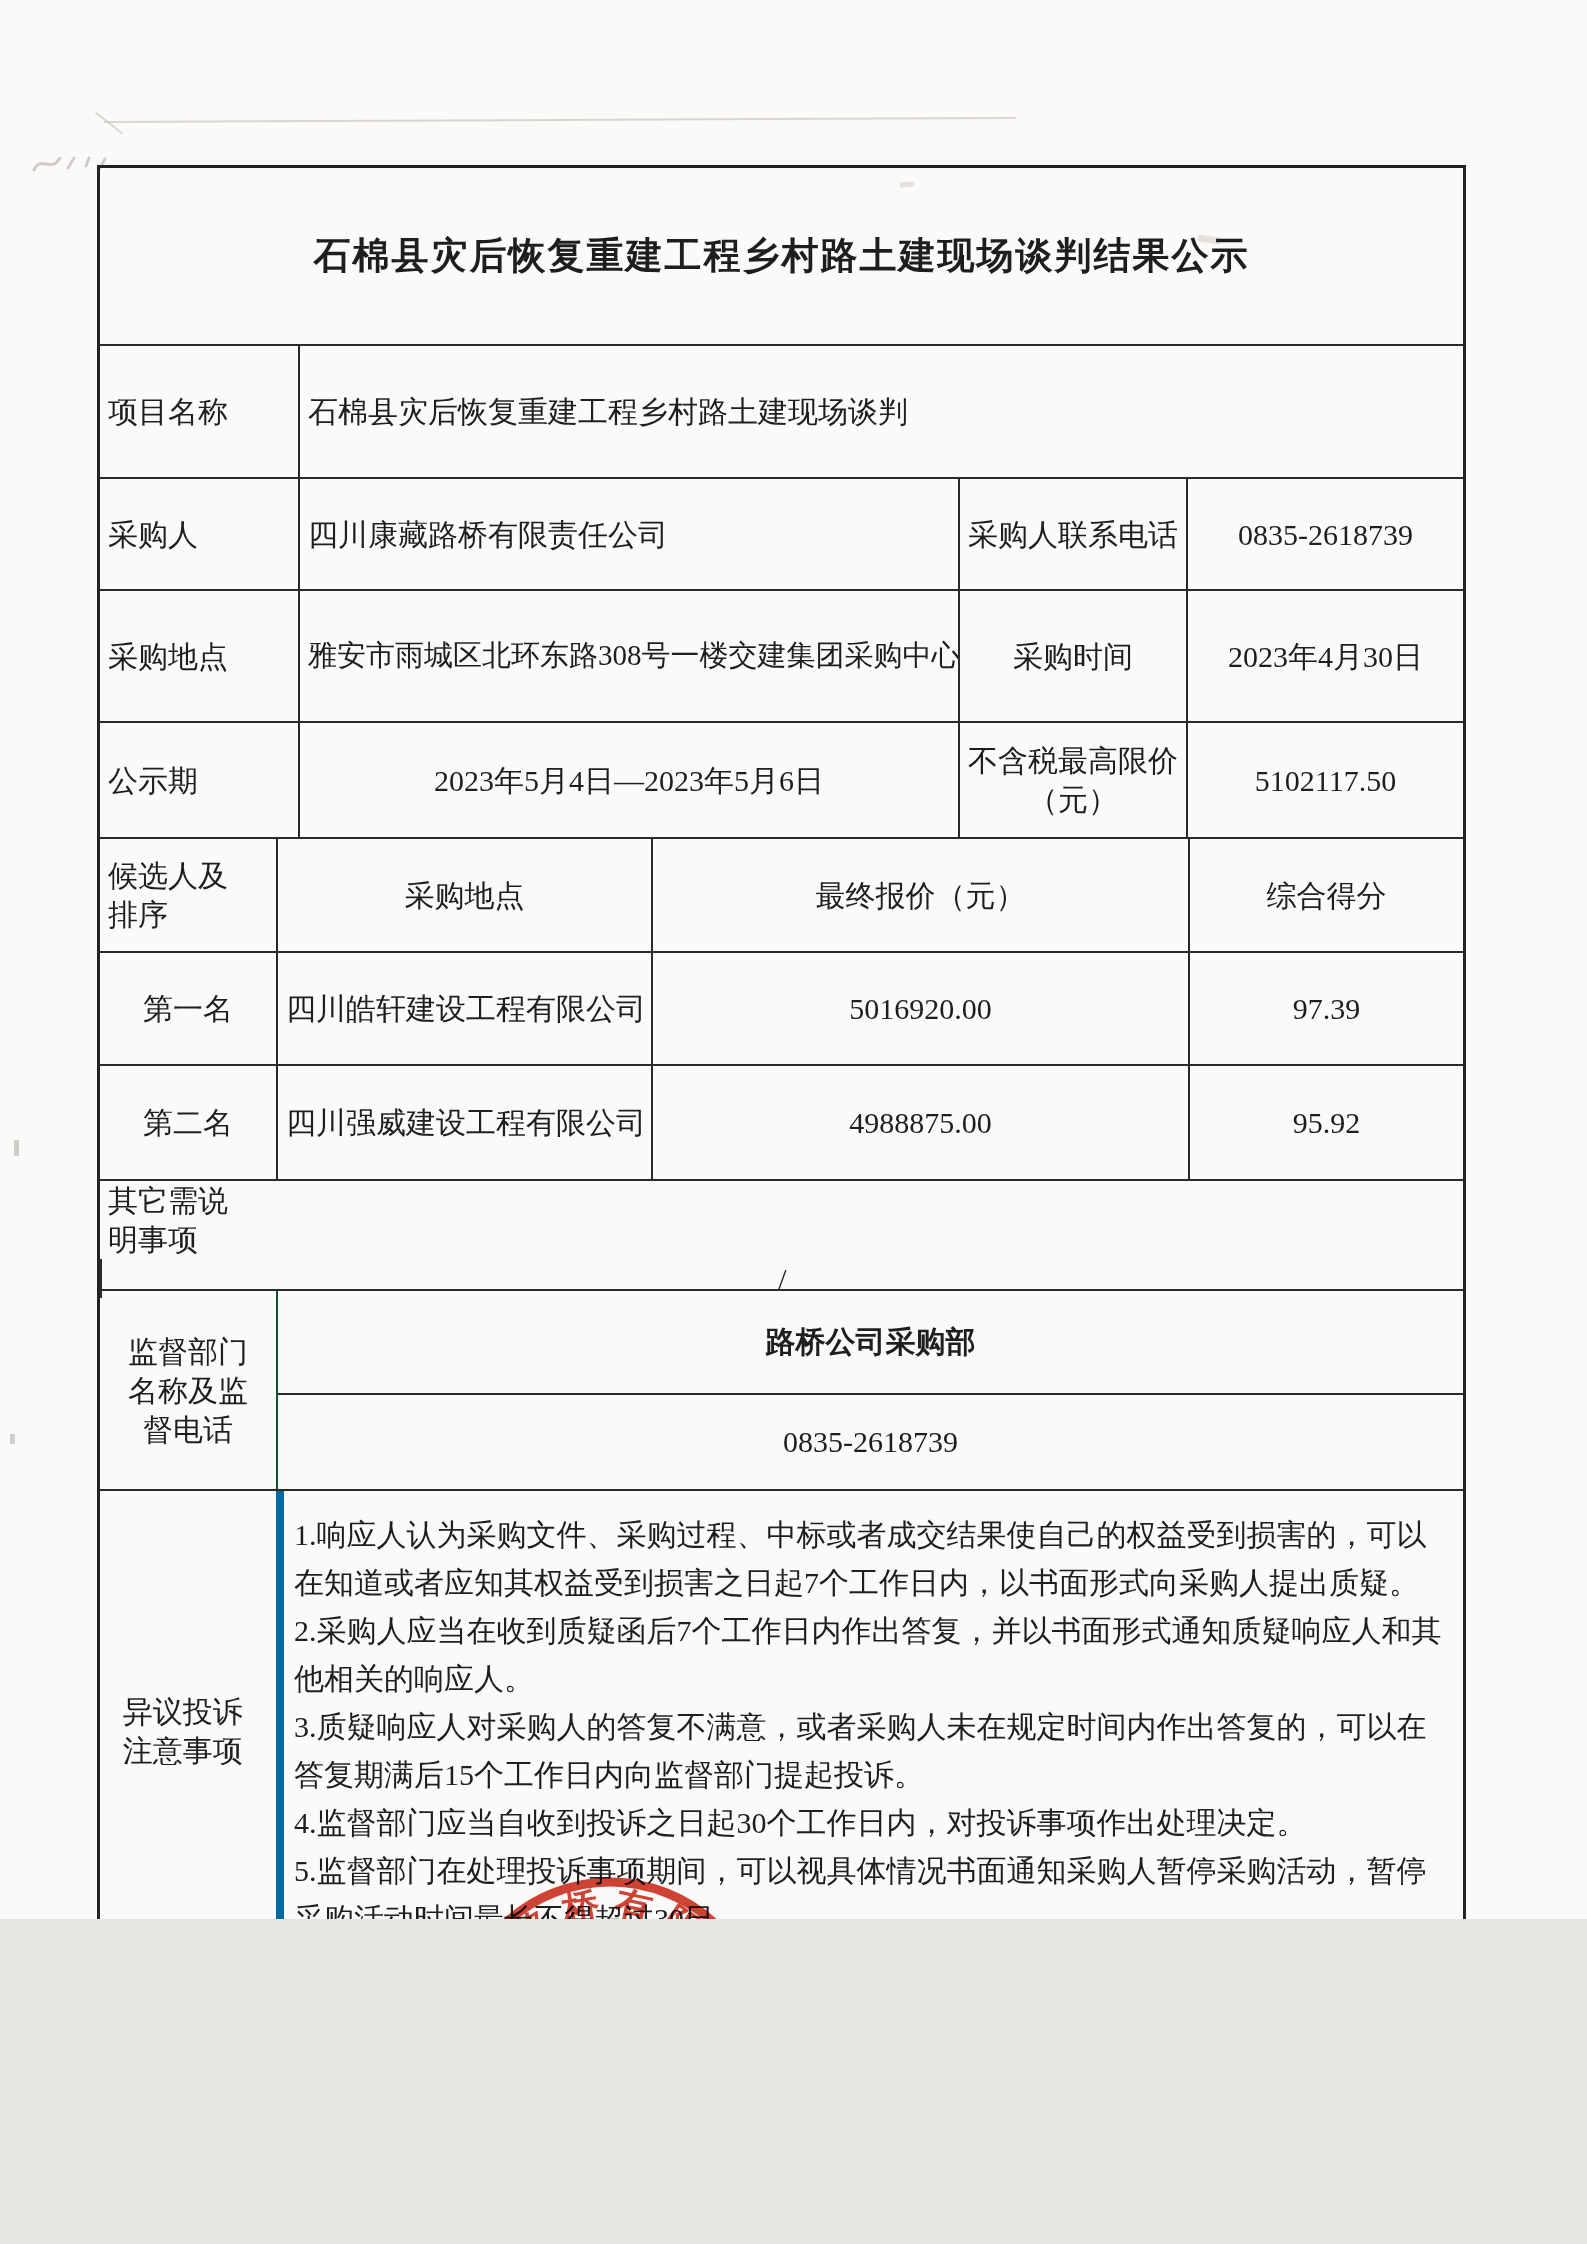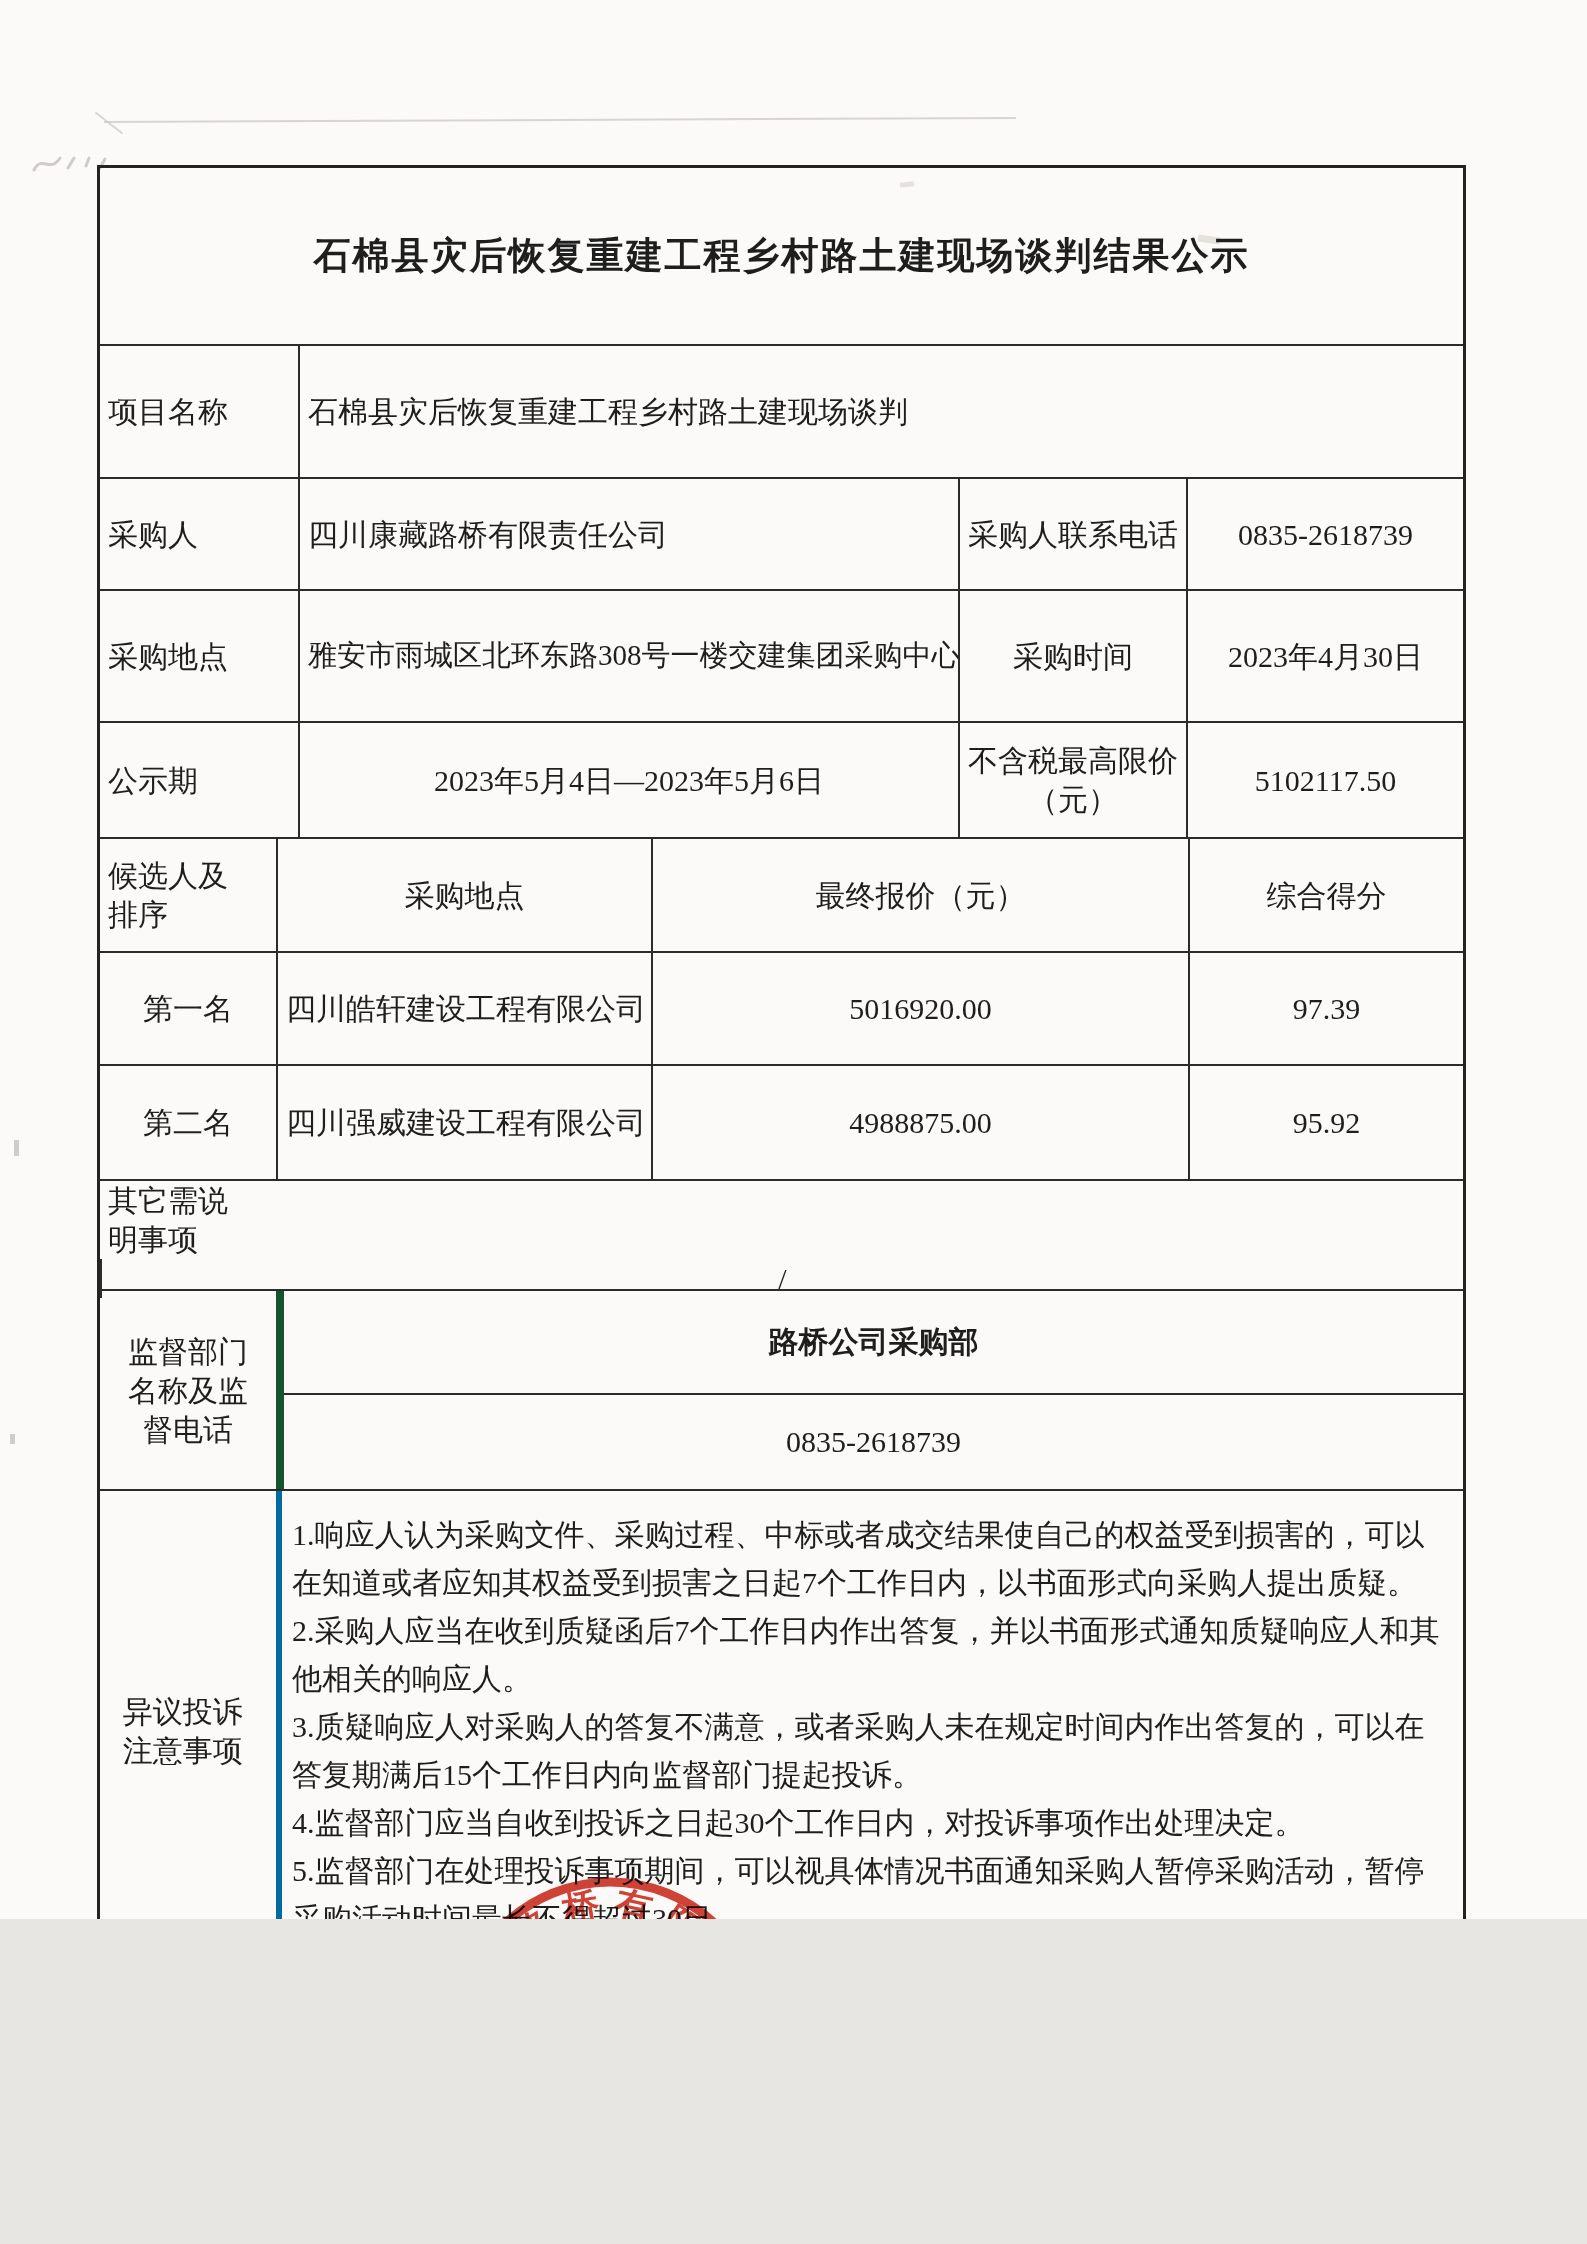--- a/index.html
+++ b/index.html
@@ -38,27 +38,27 @@
   .h-r1{height:131px;}.h-r2{height:110px;}.h-r3{height:130px;}.h-r4{height:114px;}
   .h-r5{height:112px;}.h-r6{height:111px;}.h-r7{height:113px;}.h-r8{height:108px;flex-direction:column;}
   .h-r9{height:198px;}.h-r10{height:479px;}.h-r11{height:187px;}
   
   .cA1{width:198px;}.cA2{flex:1;}
   .cB1{width:198px;}.cB2{width:660px;}.cB3{width:228px;}.cB4{flex:1;}
   
   .cC1{width:176px;}.cC2{width:375px;}.cC3{width:537px;}.cC4{flex:1;}
   .nowrap29{white-space:nowrap;font-size:29px;}
   
-  .split{flex:1;display:flex;flex-direction:column;border-left:8px solid #14532d;}
+  .split{flex:1;display:flex;flex-direction:column;border-left:2px solid #14532d;}
   .split .sub{flex:none;display:flex;align-items:center;justify-content:center;
     font-size:30px;}
   .sub-top{height:102px;border-bottom:2px solid #2b2b2b;}
   .sub-bottom{height:94px;}
   
-  .obj-content{flex:1;border-left:6px solid #0369a1;box-sizing:border-box;
+  .obj-content{flex:1;border-left:8px solid #0369a1;box-sizing:border-box;
     padding:20px 16px 0 10px;display:block;}
   .obj-item{font-size:30px;line-height:1.6;text-align:left;}
   
   .seal-svg{position:absolute;left:438px;top:1868px;mix-blend-mode:multiply;opacity:.92;}
   .sig-svg{position:absolute;left:430px;top:1950px;mix-blend-mode:multiply;opacity:.9;}
   .pencil-svg{position:absolute;left:28px;top:142px;opacity:.6;}
 </style>
 </head>
 <body>
 

